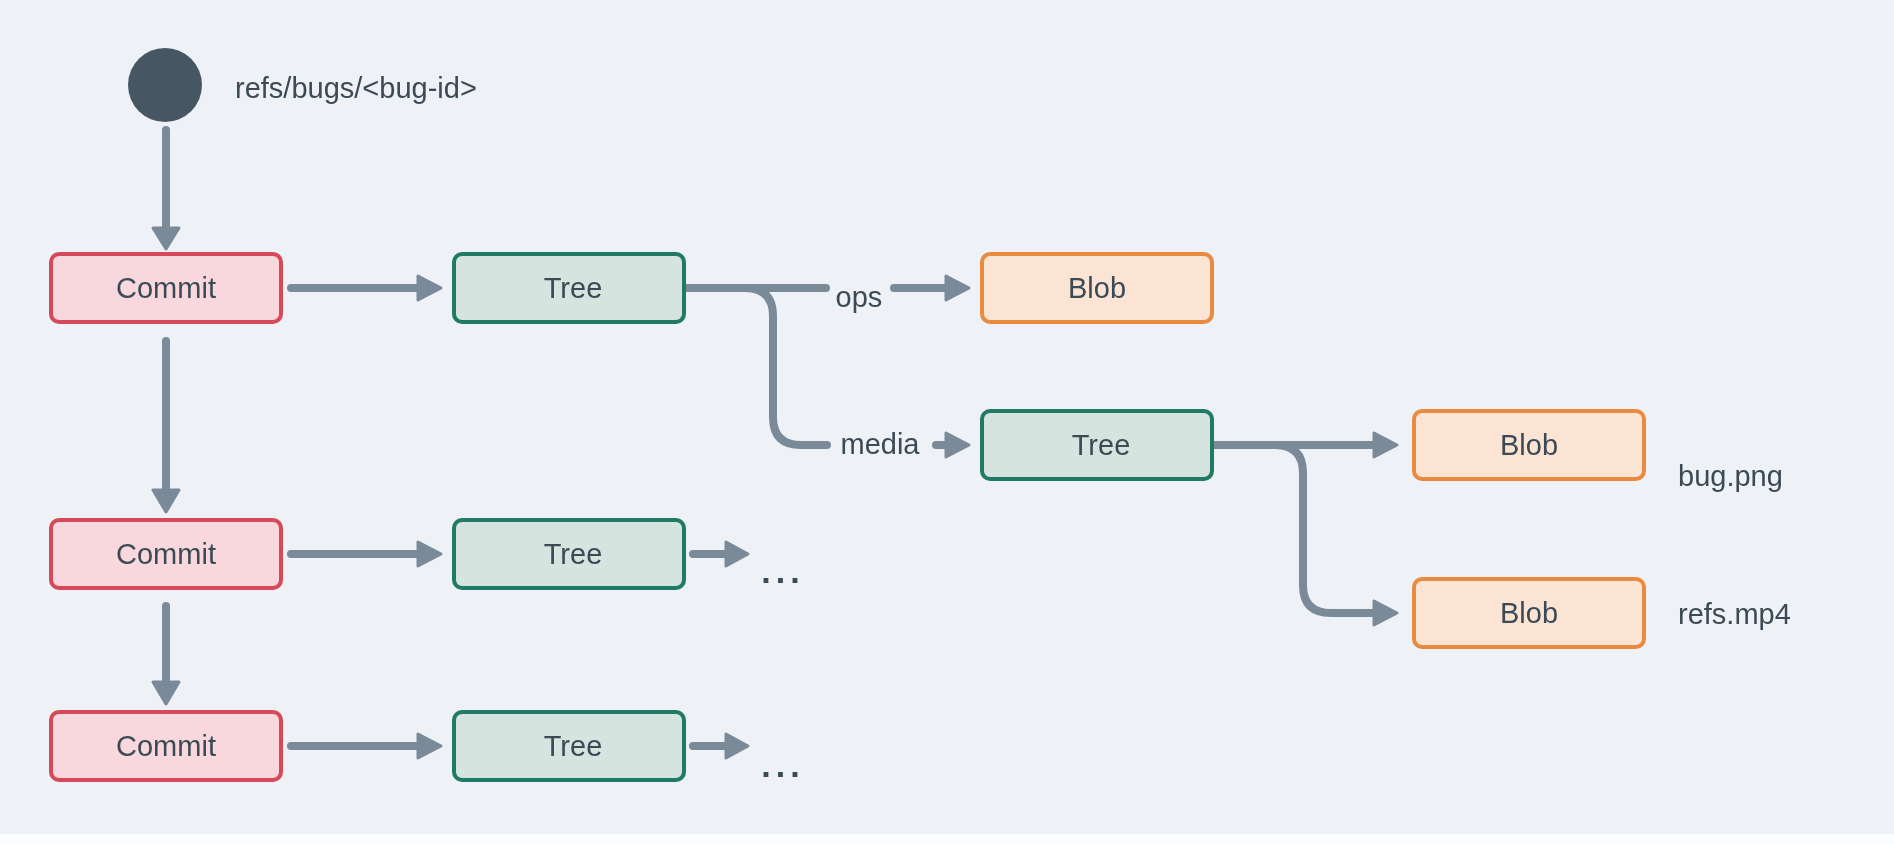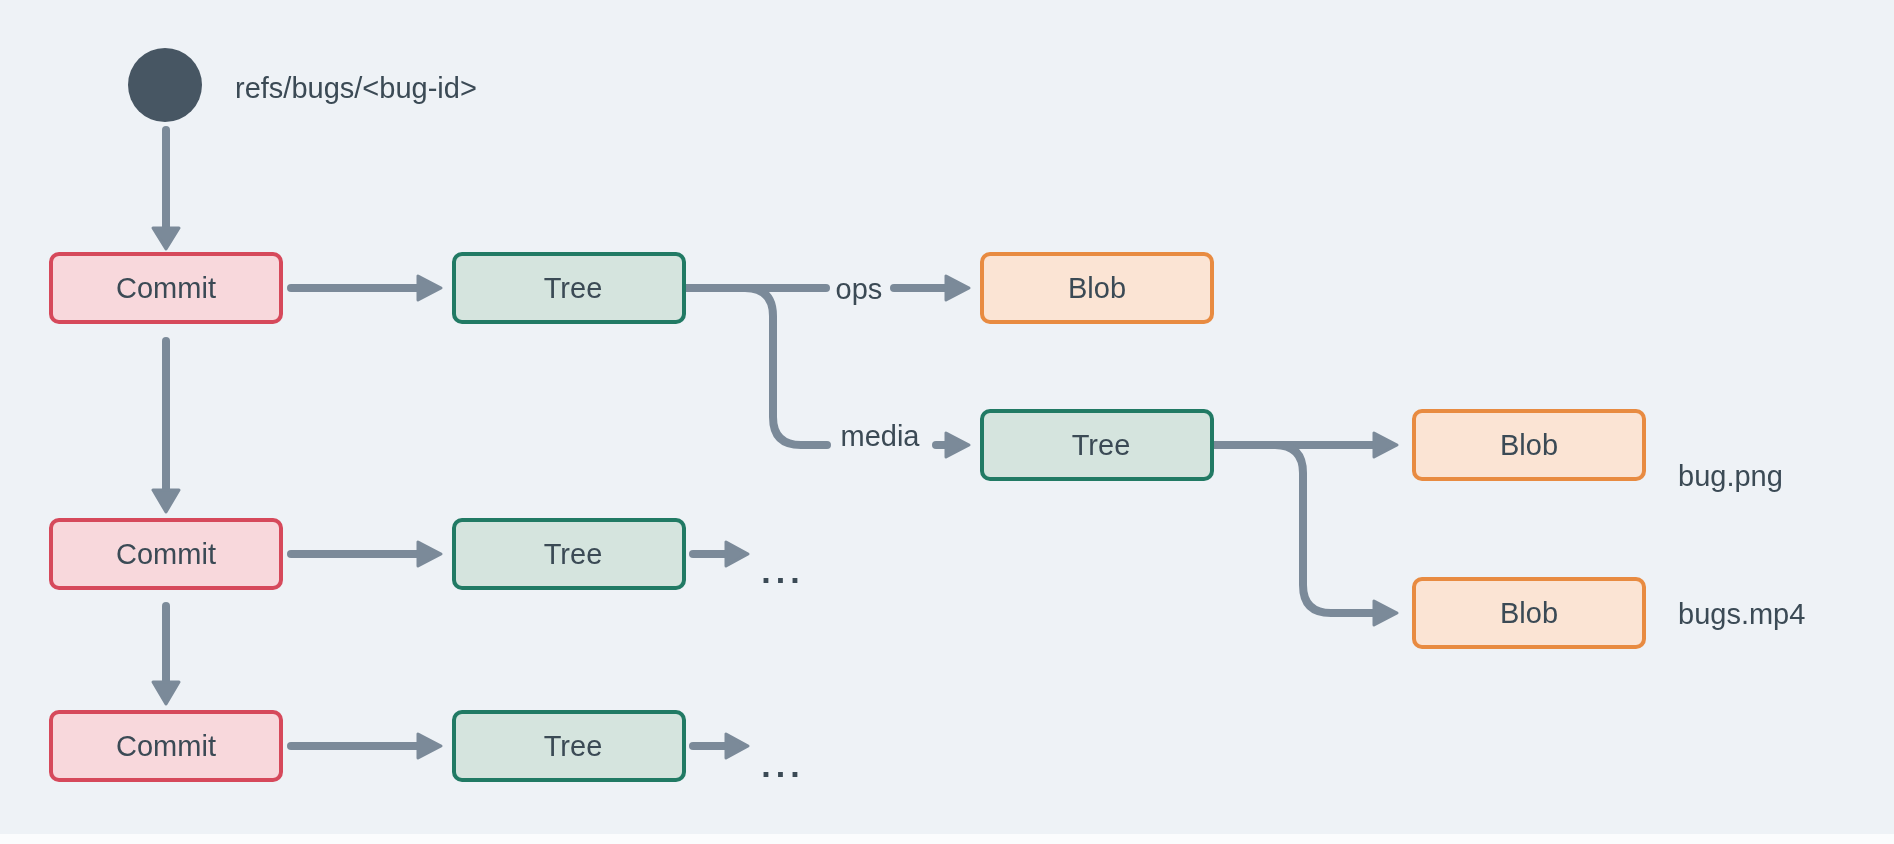--- a/index.html
+++ b/index.html
@@ -26,21 +26,21 @@
     font-size:29px; color:var(--node-text);
   }
   .node.commit{background:var(--commit-fill); border-color:var(--commit-border);}
   .node.tree{background:var(--tree-fill); border-color:var(--tree-border);padding-left:8px;}
   .node.blob{background:var(--blob-fill); border-color:var(--blob-border);}
   .ref-circle{
     position:absolute; left:128px; top:48px; width:74px; height:74px; border-radius:50%;
     background:var(--ref-circle);
   }
   .txt{position:absolute; font-size:29px; white-space:nowrap; color:var(--node-text);}
-  .edge-label{transform:translate(-50%,-50%);}
+  .edge-label{transform:translate(-50%,-50%);margin-top:8px;}
   .ellipsis{
     position:absolute; font-size:34px; font-weight:bold; letter-spacing:5px;
     color:var(--node-text); transform:translate(-50%,-50%);
   }
   .bottom-strip{position:absolute; left:0; top:834px; width:1894px; height:10px; background:#fbfcfd;}
 </style>
 </head>
 <body>
 
 <div id="stage">
@@ -106,21 +106,21 @@
     <span>Tree</span>
   </div>
   <div class="node blob" style="left:1412px; top:409px;">
     <span>Blob</span>
   </div>
   <span class="txt" style="left:1678px; top:440px;margin-top:20px;">bug.png</span>
 
   <div class="node blob" style="left:1412px; top:577px;">
     <span>Blob</span>
   </div>
-  <span class="txt" style="left:1678px; top:598px;">bugs.mp4</span>
+  <span class="txt" style="left:1678px; top:598px;">refs.mp4</span>
 
   <div class="node commit" style="left:49px; top:518px;">
     <span>Commit</span>
   </div>
   <div class="node tree" style="left:452px; top:518px;">
     <span>Tree</span>
   </div>
   <span class="ellipsis" style="left:783px; top:571px;">...</span>
 
   <div class="node commit" style="left:49px; top:710px;">

